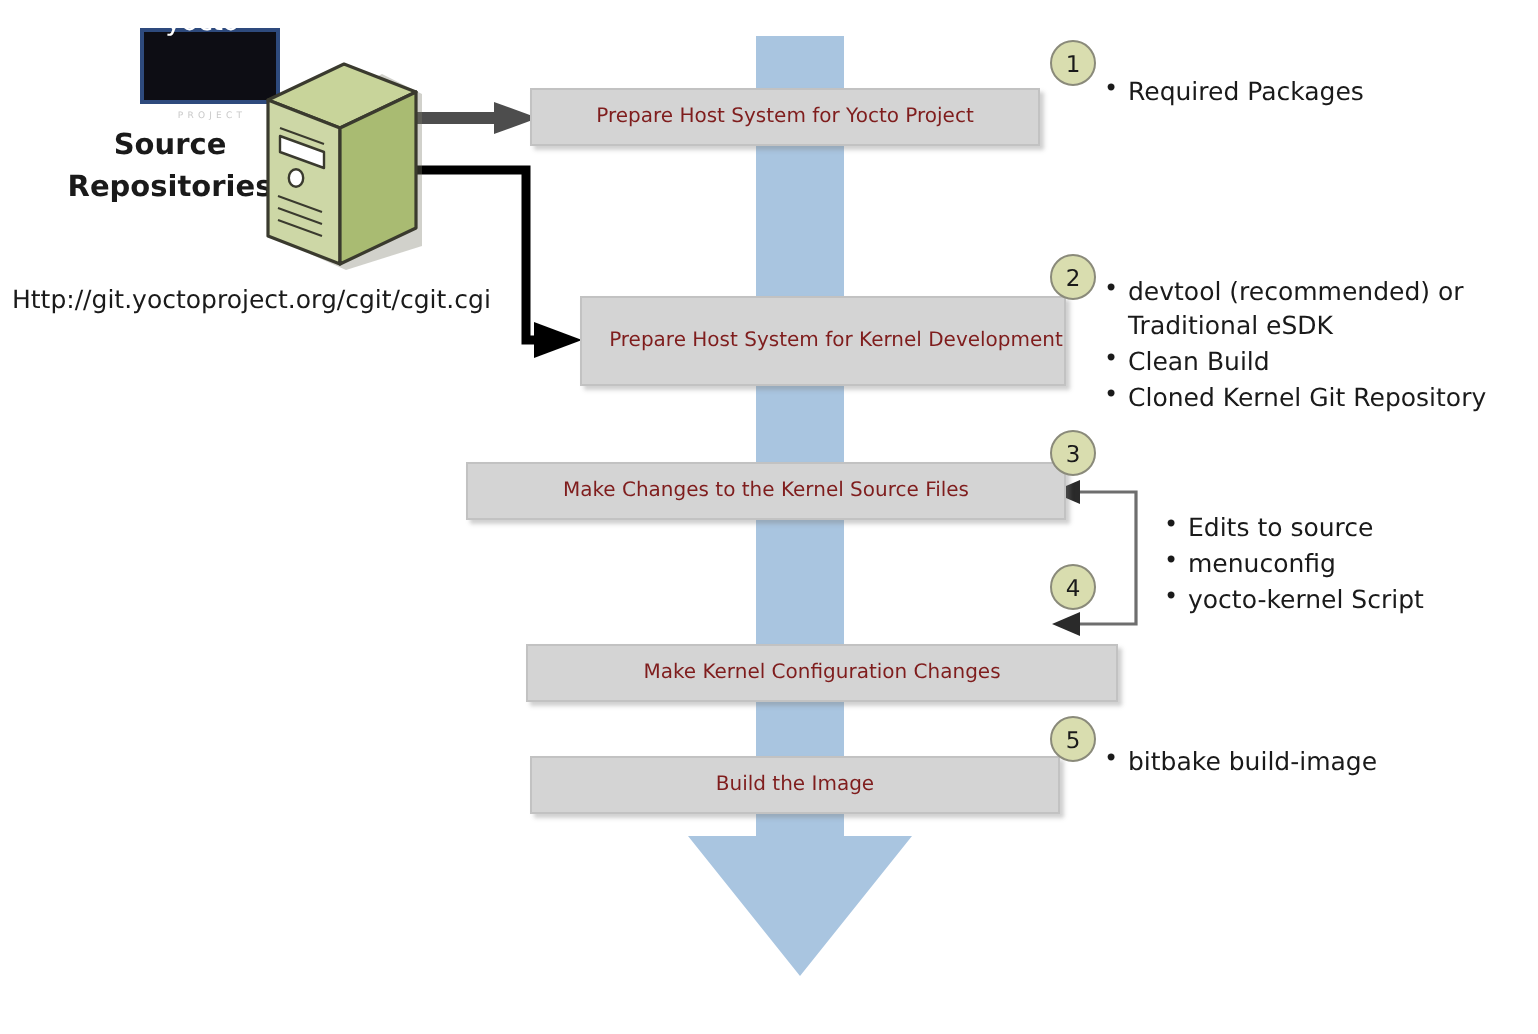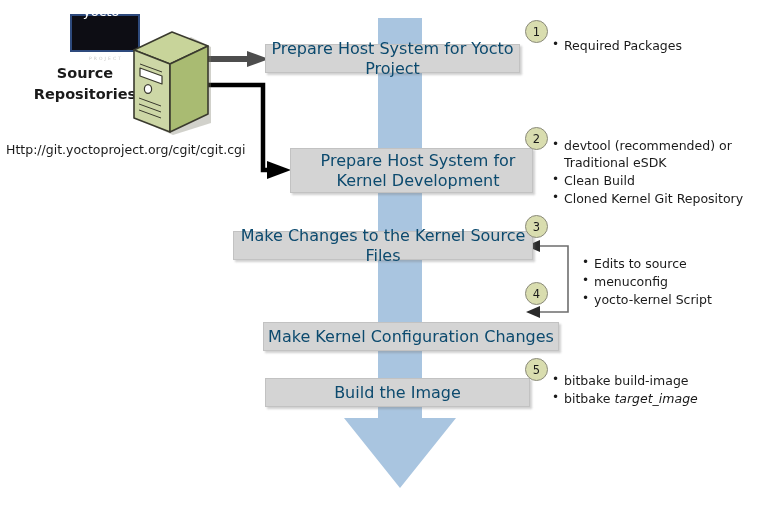--- a/index.html
+++ b/index.html
@@ -101,23 +101,23 @@
   
   .process-box {
     position: absolute;
     background: #d4d4d4;
     border: 1px solid #c2c2c2;
     box-sizing: border-box;
     display: flex;
     align-items: center;
     justify-content: center;
     text-align: center;
-    font-size: 16px;
+    font-size: 10px;
     line-height: 20px;
-    color: #0c4a6e;
+    color: #7f1d1d;
     z-index: 2;
     box-shadow: 2px 2px 2px rgba(120,120,120,0.35);
   }
   #box-1 { left: 265px; top: 44px;  width: 255px; height: 29px; }
   #box-2 { left: 290px; top: 148px; width: 243px; height: 45px; padding-left: 13px; }
   #box-3 { left: 233px; top: 231px; width: 300px; height: 29px; }
   #box-4 { left: 263px; top: 298px; width: 296px; height: 29px; margin-top: 24px; }
   #box-5 { left: 265px; top: 378px; width: 265px; height: 29px; }
 
   
@@ -258,15 +258,14 @@
   <ul>
     <li>Edits to source</li>
     <li>menuconfig</li>
     <li>yocto-kernel Script</li>
   </ul>
 </div>
 
 <div class="note-group" id="notes-5">
   <ul>
     <li>bitbake build-image</li>
-    <li><span>bitbake </span><span class="ital">target_image</span></li>
   </ul>
 </div>
 
 </body></html>

